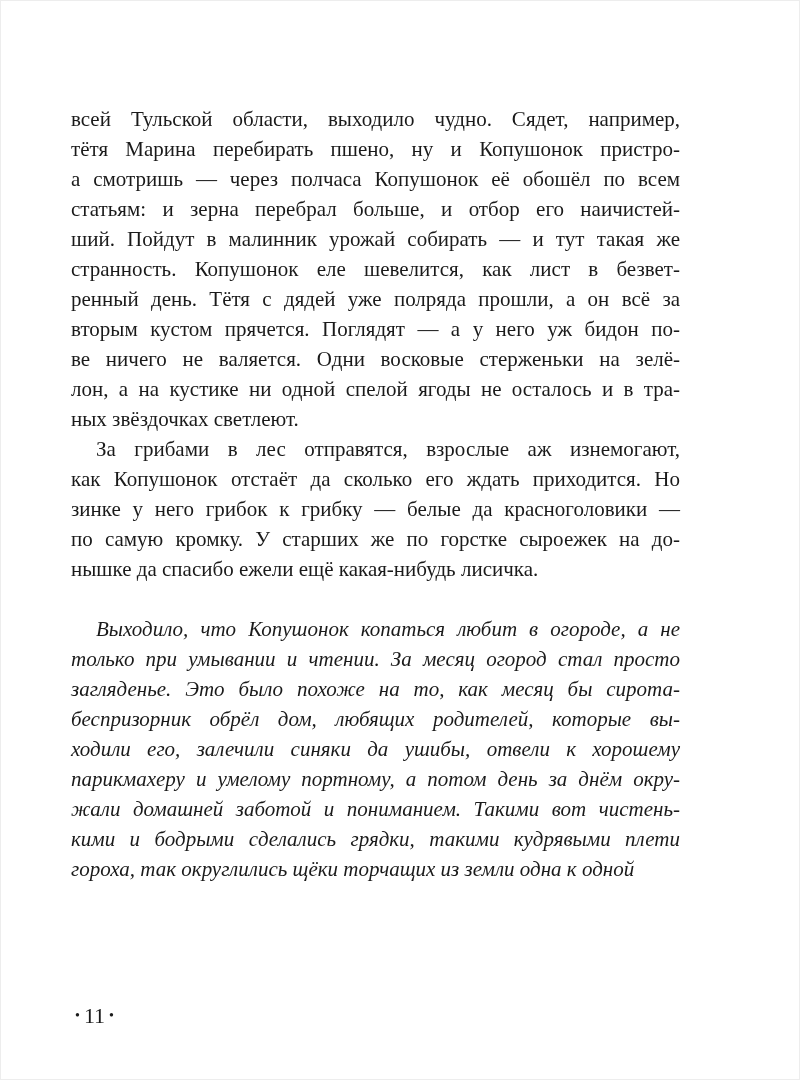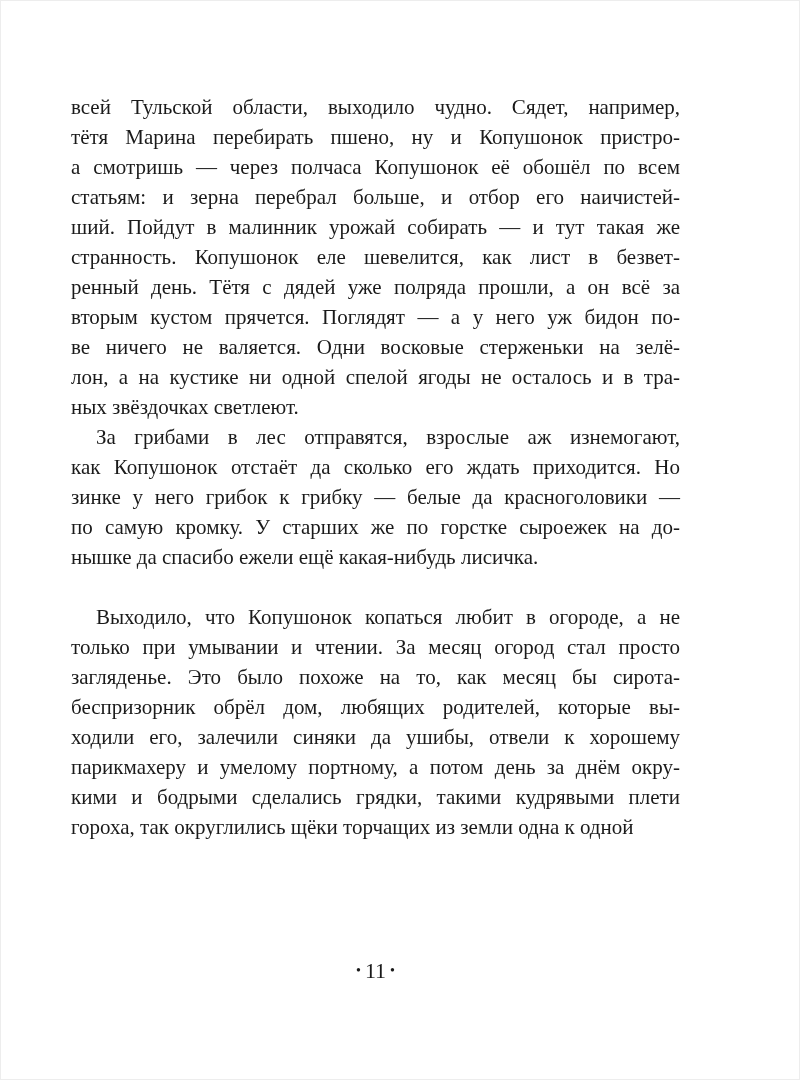--- a/index.html
+++ b/index.html
@@ -10,44 +10,43 @@
   }
   .book-page {
     position: relative;
     width: 800px; height: 1080px;
     background: #ffffff;
     box-shadow: inset 0 0 0 1px #ededed;
     overflow: hidden;
   }
   .text-block {
     position: absolute;
-    left: 71px; top: 92px;
+    left: 71px; top: 104px;
     width: 609px;
     color: #1a1a1a;
     font-size: 21px;
     line-height: 30px;
   }
   .line {
     display: block;
     text-align: justify;
     text-align-last: justify;
     -moz-text-align-last: justify;
     white-space: normal;
   }
   .line.last {
     text-align-last: left;
     -moz-text-align-last: left;
   }
   .para.indented .line.first { text-indent: 25px; }
-  .para.gap-before { margin-top: 30px; }
+  .para.gap-before { margin-top: 30px; font-style: italic; }
   .page-footer {
     position: absolute;
-    left: 71px; top: 958px;
+    left: 71px; top: 1003px;
     width: 609px;
-    text-align: center;
     color: #1a1a1a;
     font-size: 22px;
     line-height: 26px;
   }
   .page-footer .dot {
     font-size: 14px;
     vertical-align: 3px;
     margin: 0 4px;
   }
 </style>
@@ -80,20 +79,21 @@
       <span class="line last">нышке да спасибо ежели ещё какая-нибудь лисичка.</span>
     </div>
 
     <div class="para indented gap-before">
       <span class="line first">Выходило, что Копушонок копаться любит в огороде, а не</span>
       <span class="line">только при умывании и чтении. За месяц огород стал просто</span>
       <span class="line">загляденье. Это было похоже на то, как месяц бы сирота-</span>
       <span class="line">беспризорник обрёл дом, любящих родителей, которые вы-</span>
       <span class="line">ходили его, залечили синяки да ушибы, отвели к хорошему</span>
       <span class="line">парикмахеру и умелому портному, а потом день за днём окру-</span>
+      <span class="line">жали домашней заботой и пониманием. Такими вот чистень-</span>
       <span class="line">кими и бодрыми сделались грядки, такими кудрявыми плети</span>
       <span class="line last">гороха, так округлились щёки торчащих из земли одна к одной</span>
     </div>
 
   </div>
 
   <div class="page-footer">
     <span class="dot">•</span><span class="num">11</span><span class="dot">•</span>
   </div>
 

